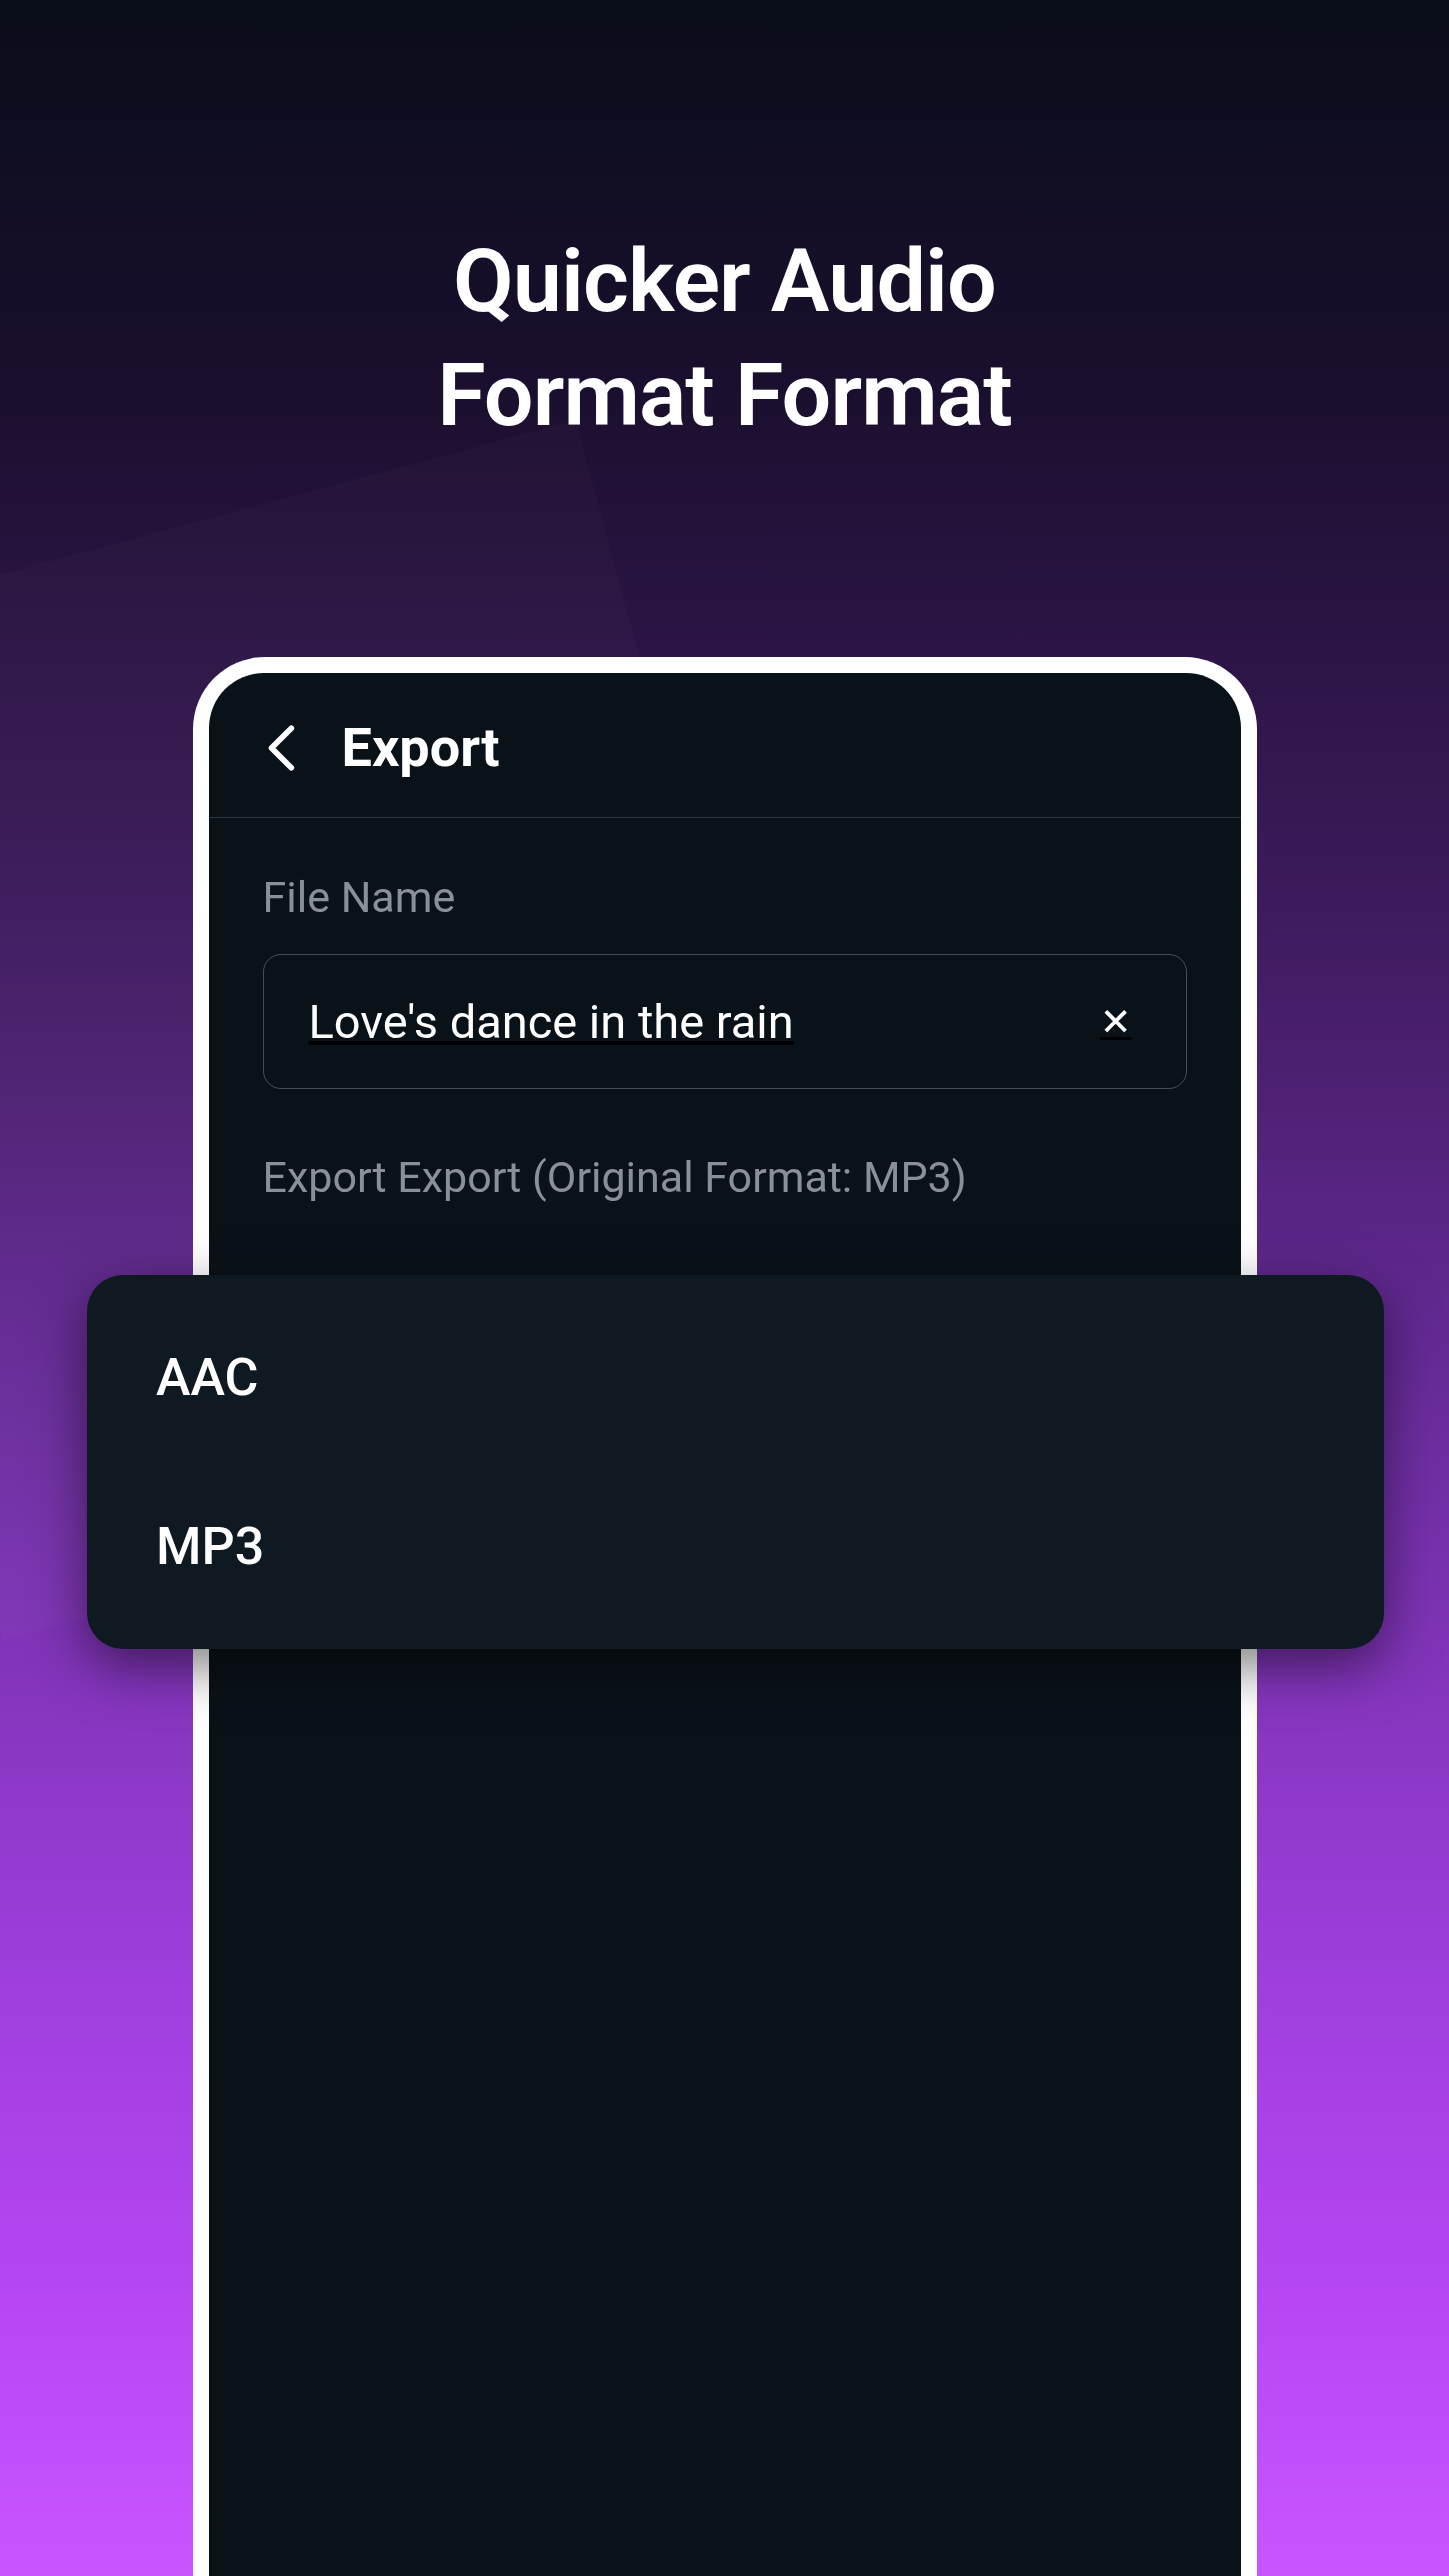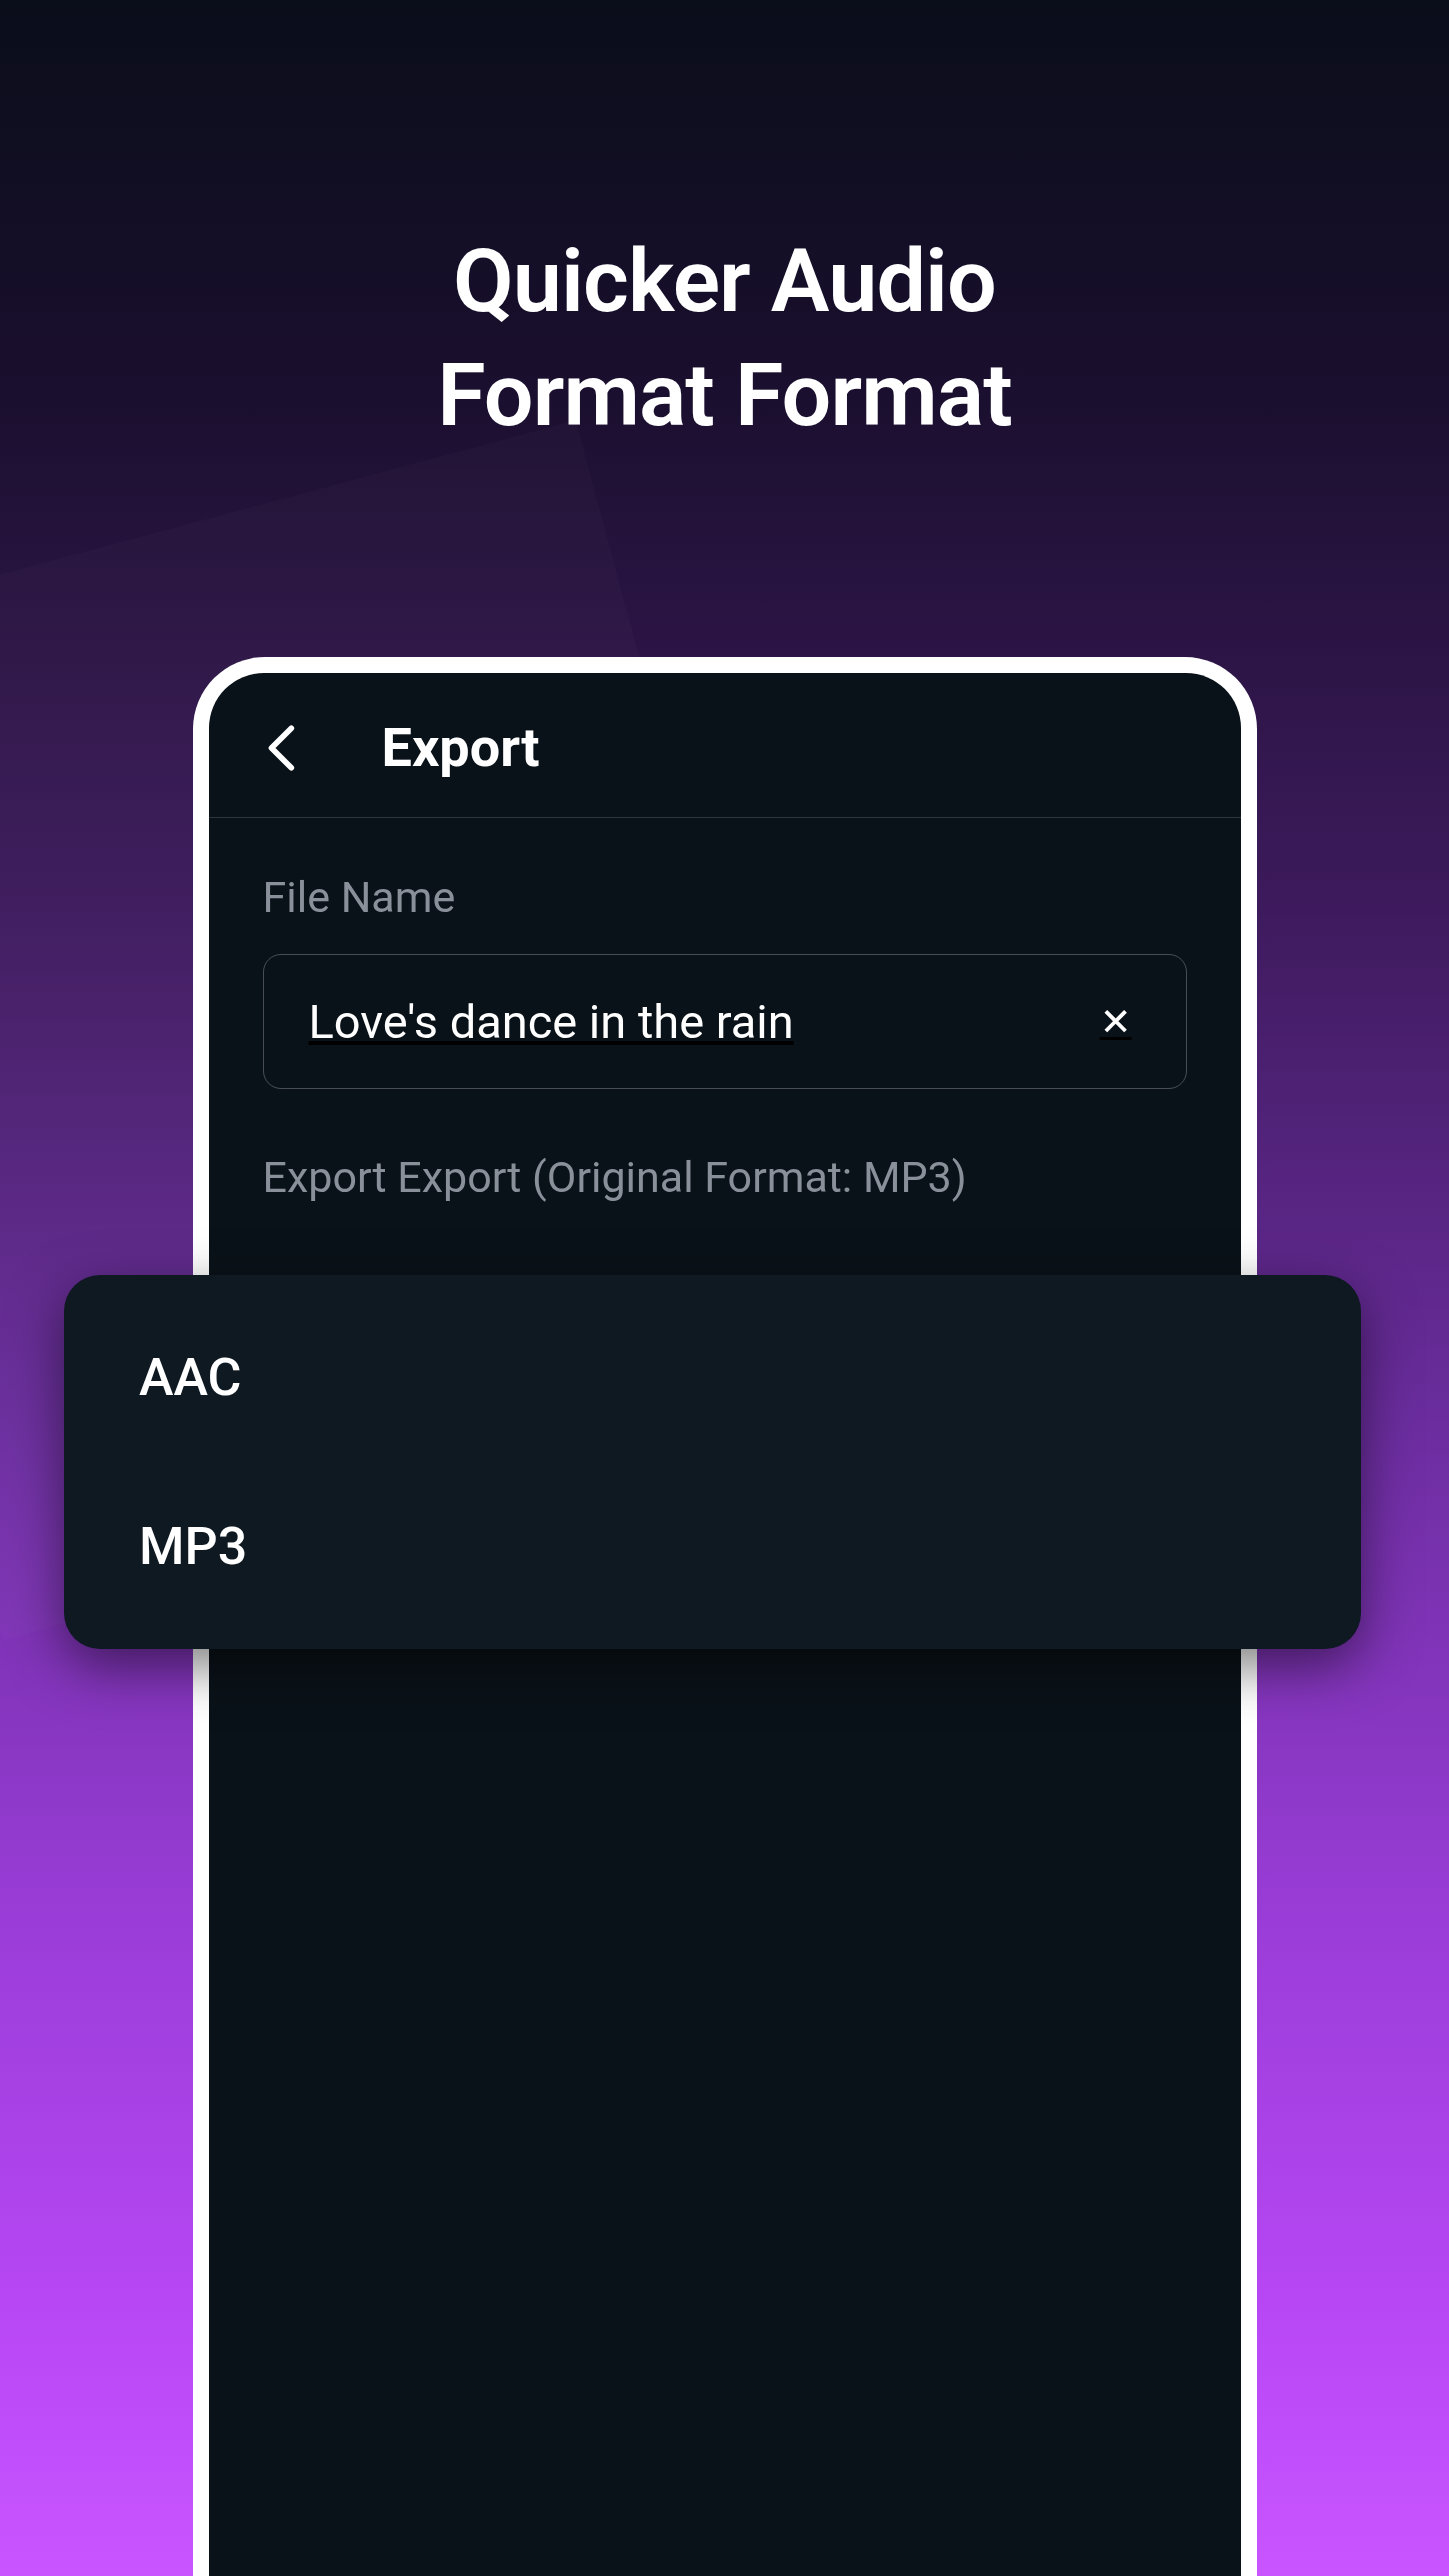--- a/index.html
+++ b/index.html
@@ -67,21 +67,20 @@
       background: #0a1219;
       border-radius: 55px 55px 0 0;
       overflow: hidden;
     }
 
     .app-header {
       display: flex;
       align-items: center;
       padding: 43px 54px 38px 54px;
       border-bottom: 0.9px solid rgba(255, 255, 255, 0.15);
-      gap: 40px;
     }
 
     .back-chevron {
       width: 34px;
       height: 52px;
       margin-right: 45px;
       cursor: pointer;
     }
 
     .back-chevron svg {
@@ -133,25 +132,25 @@
 
     .format-label {
       color: #8a9099;
       font-size: 43px;
       font-weight: 400;
     }
 
     .dropdown-panel {
       position: absolute;
       top: 1275px;
-      left: 64px;
+      left: 87px;
       width: 1297px;
       background: #0e1922;
       border-radius: 36px;
-      padding: 18px 12px;
+      padding: 18px 6px;
       box-shadow: 0 18px 54px rgba(0, 0, 0, 0.5);
     }
 
     .dropdown-item {
       padding: 54px 63px;
       color: #ffffff;
       font-size: 52px;
       font-weight: 500;
       cursor: pointer;
     }

